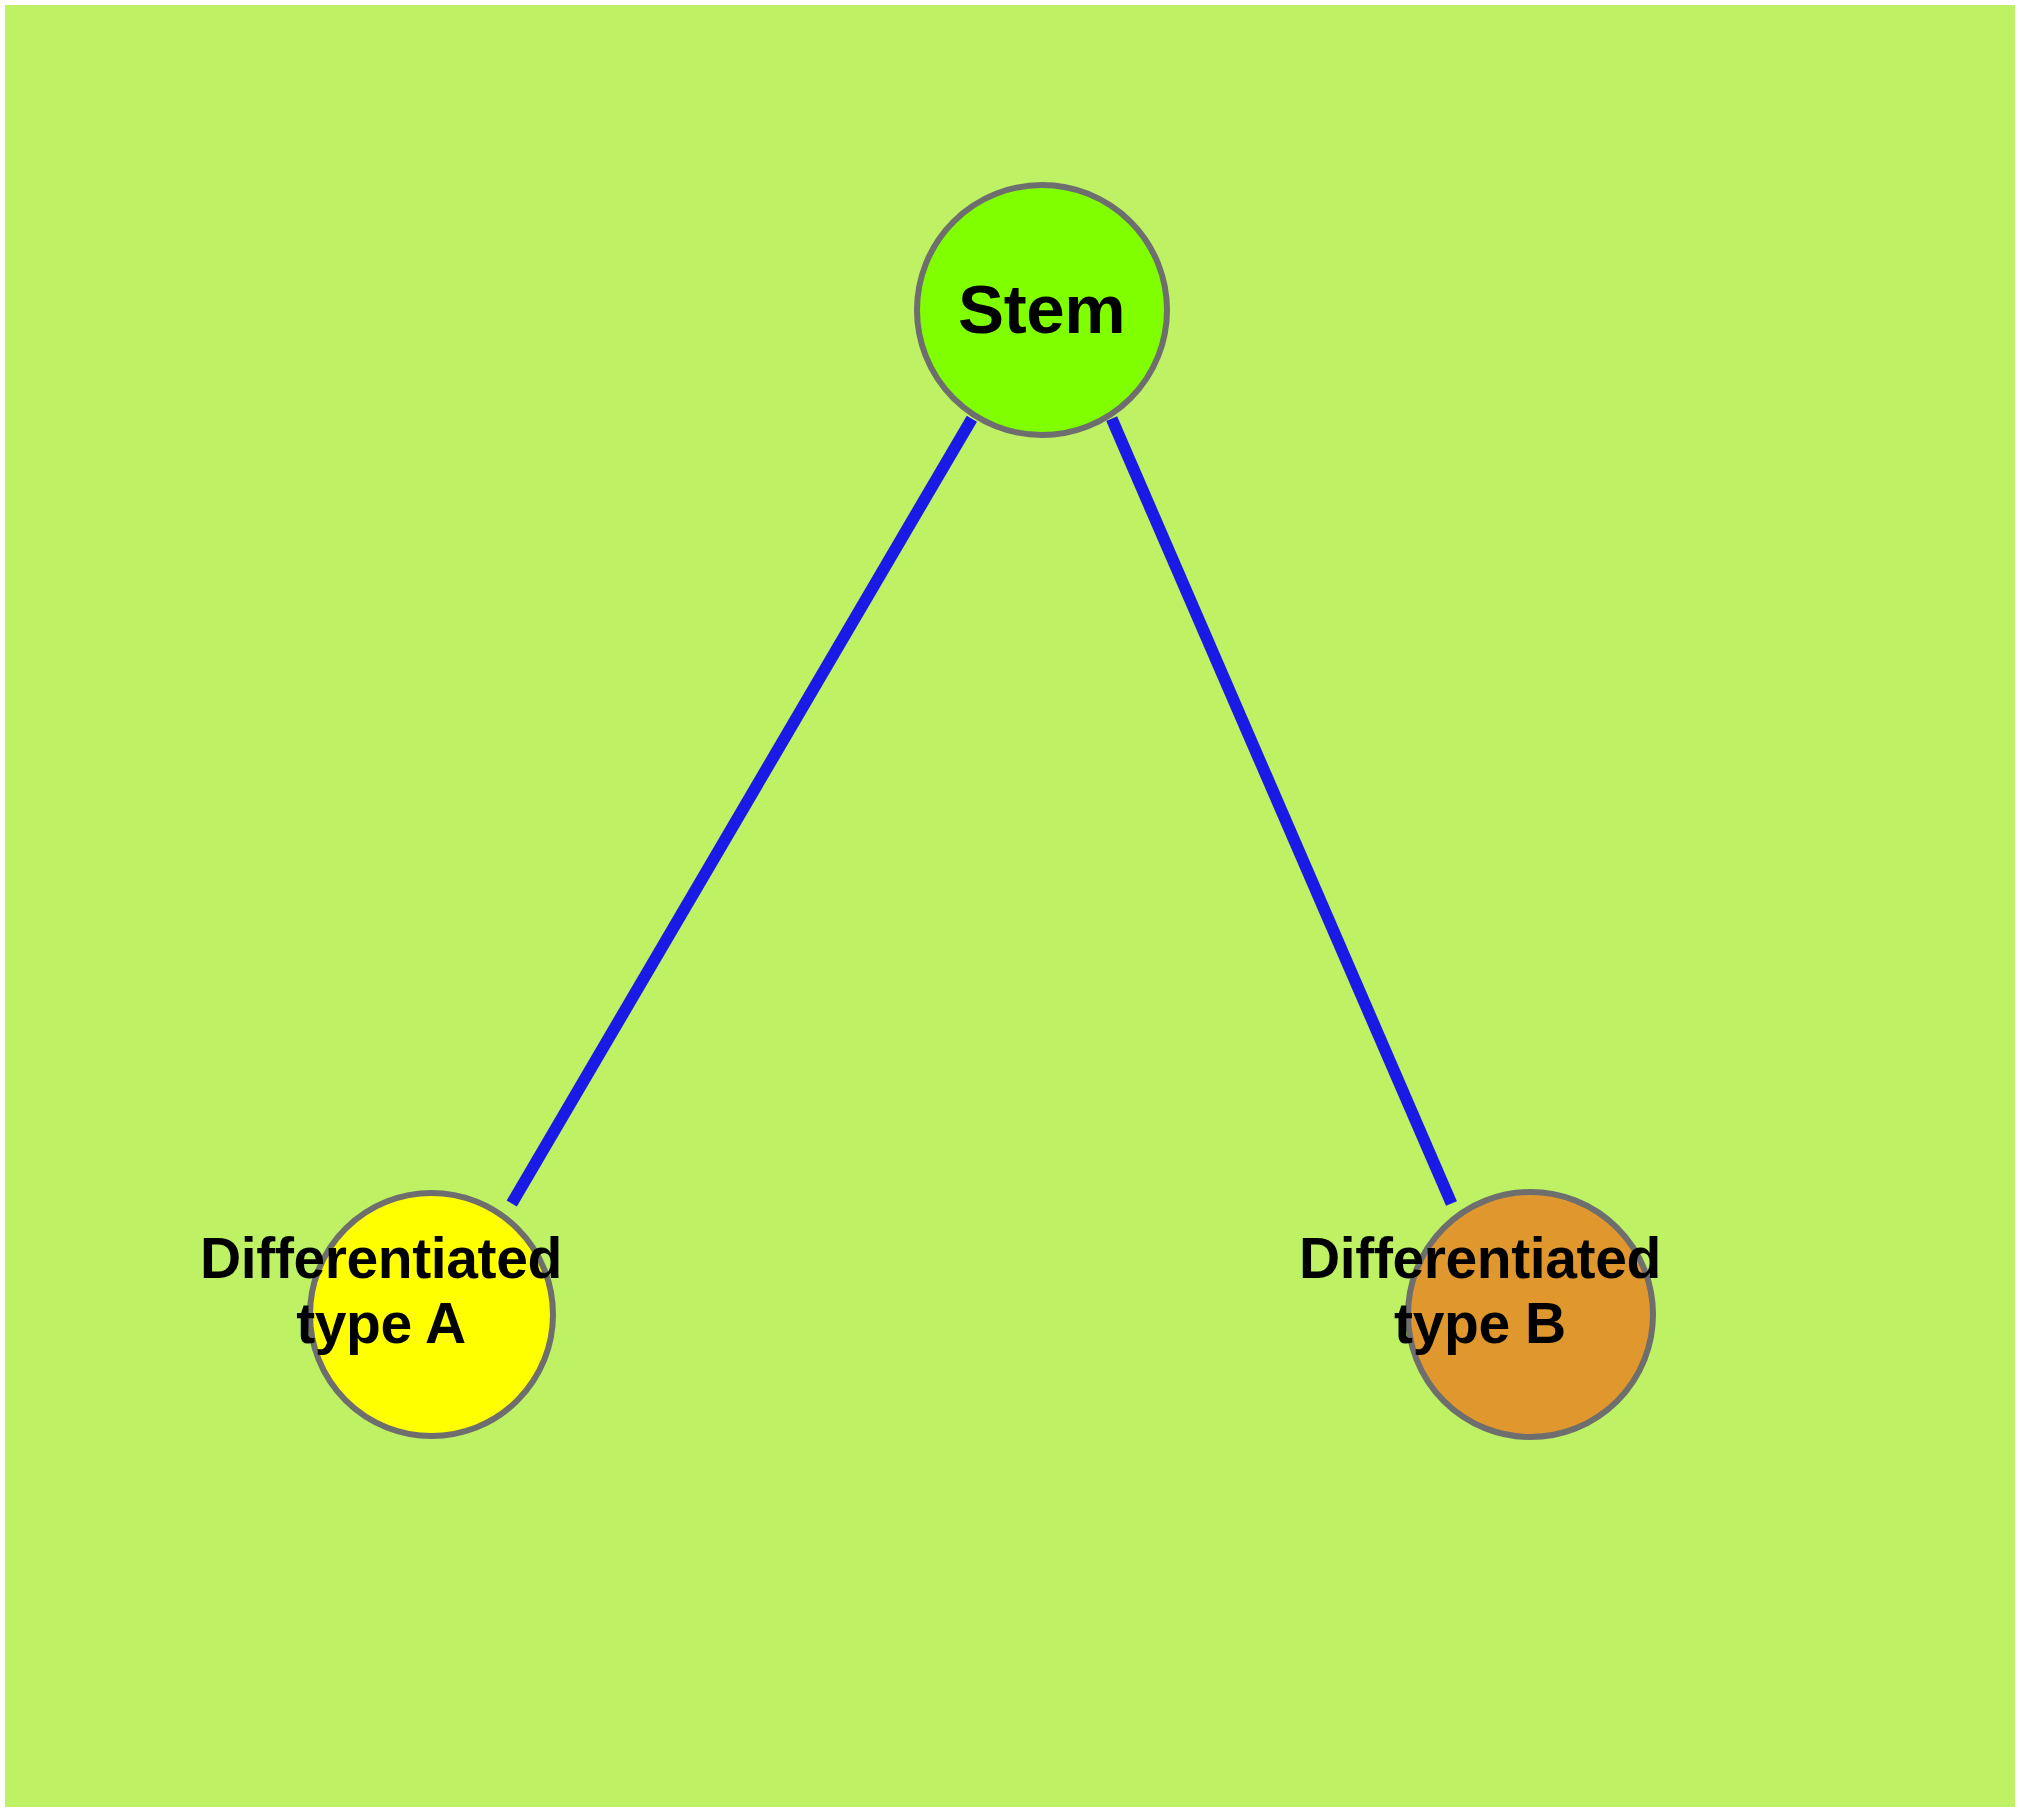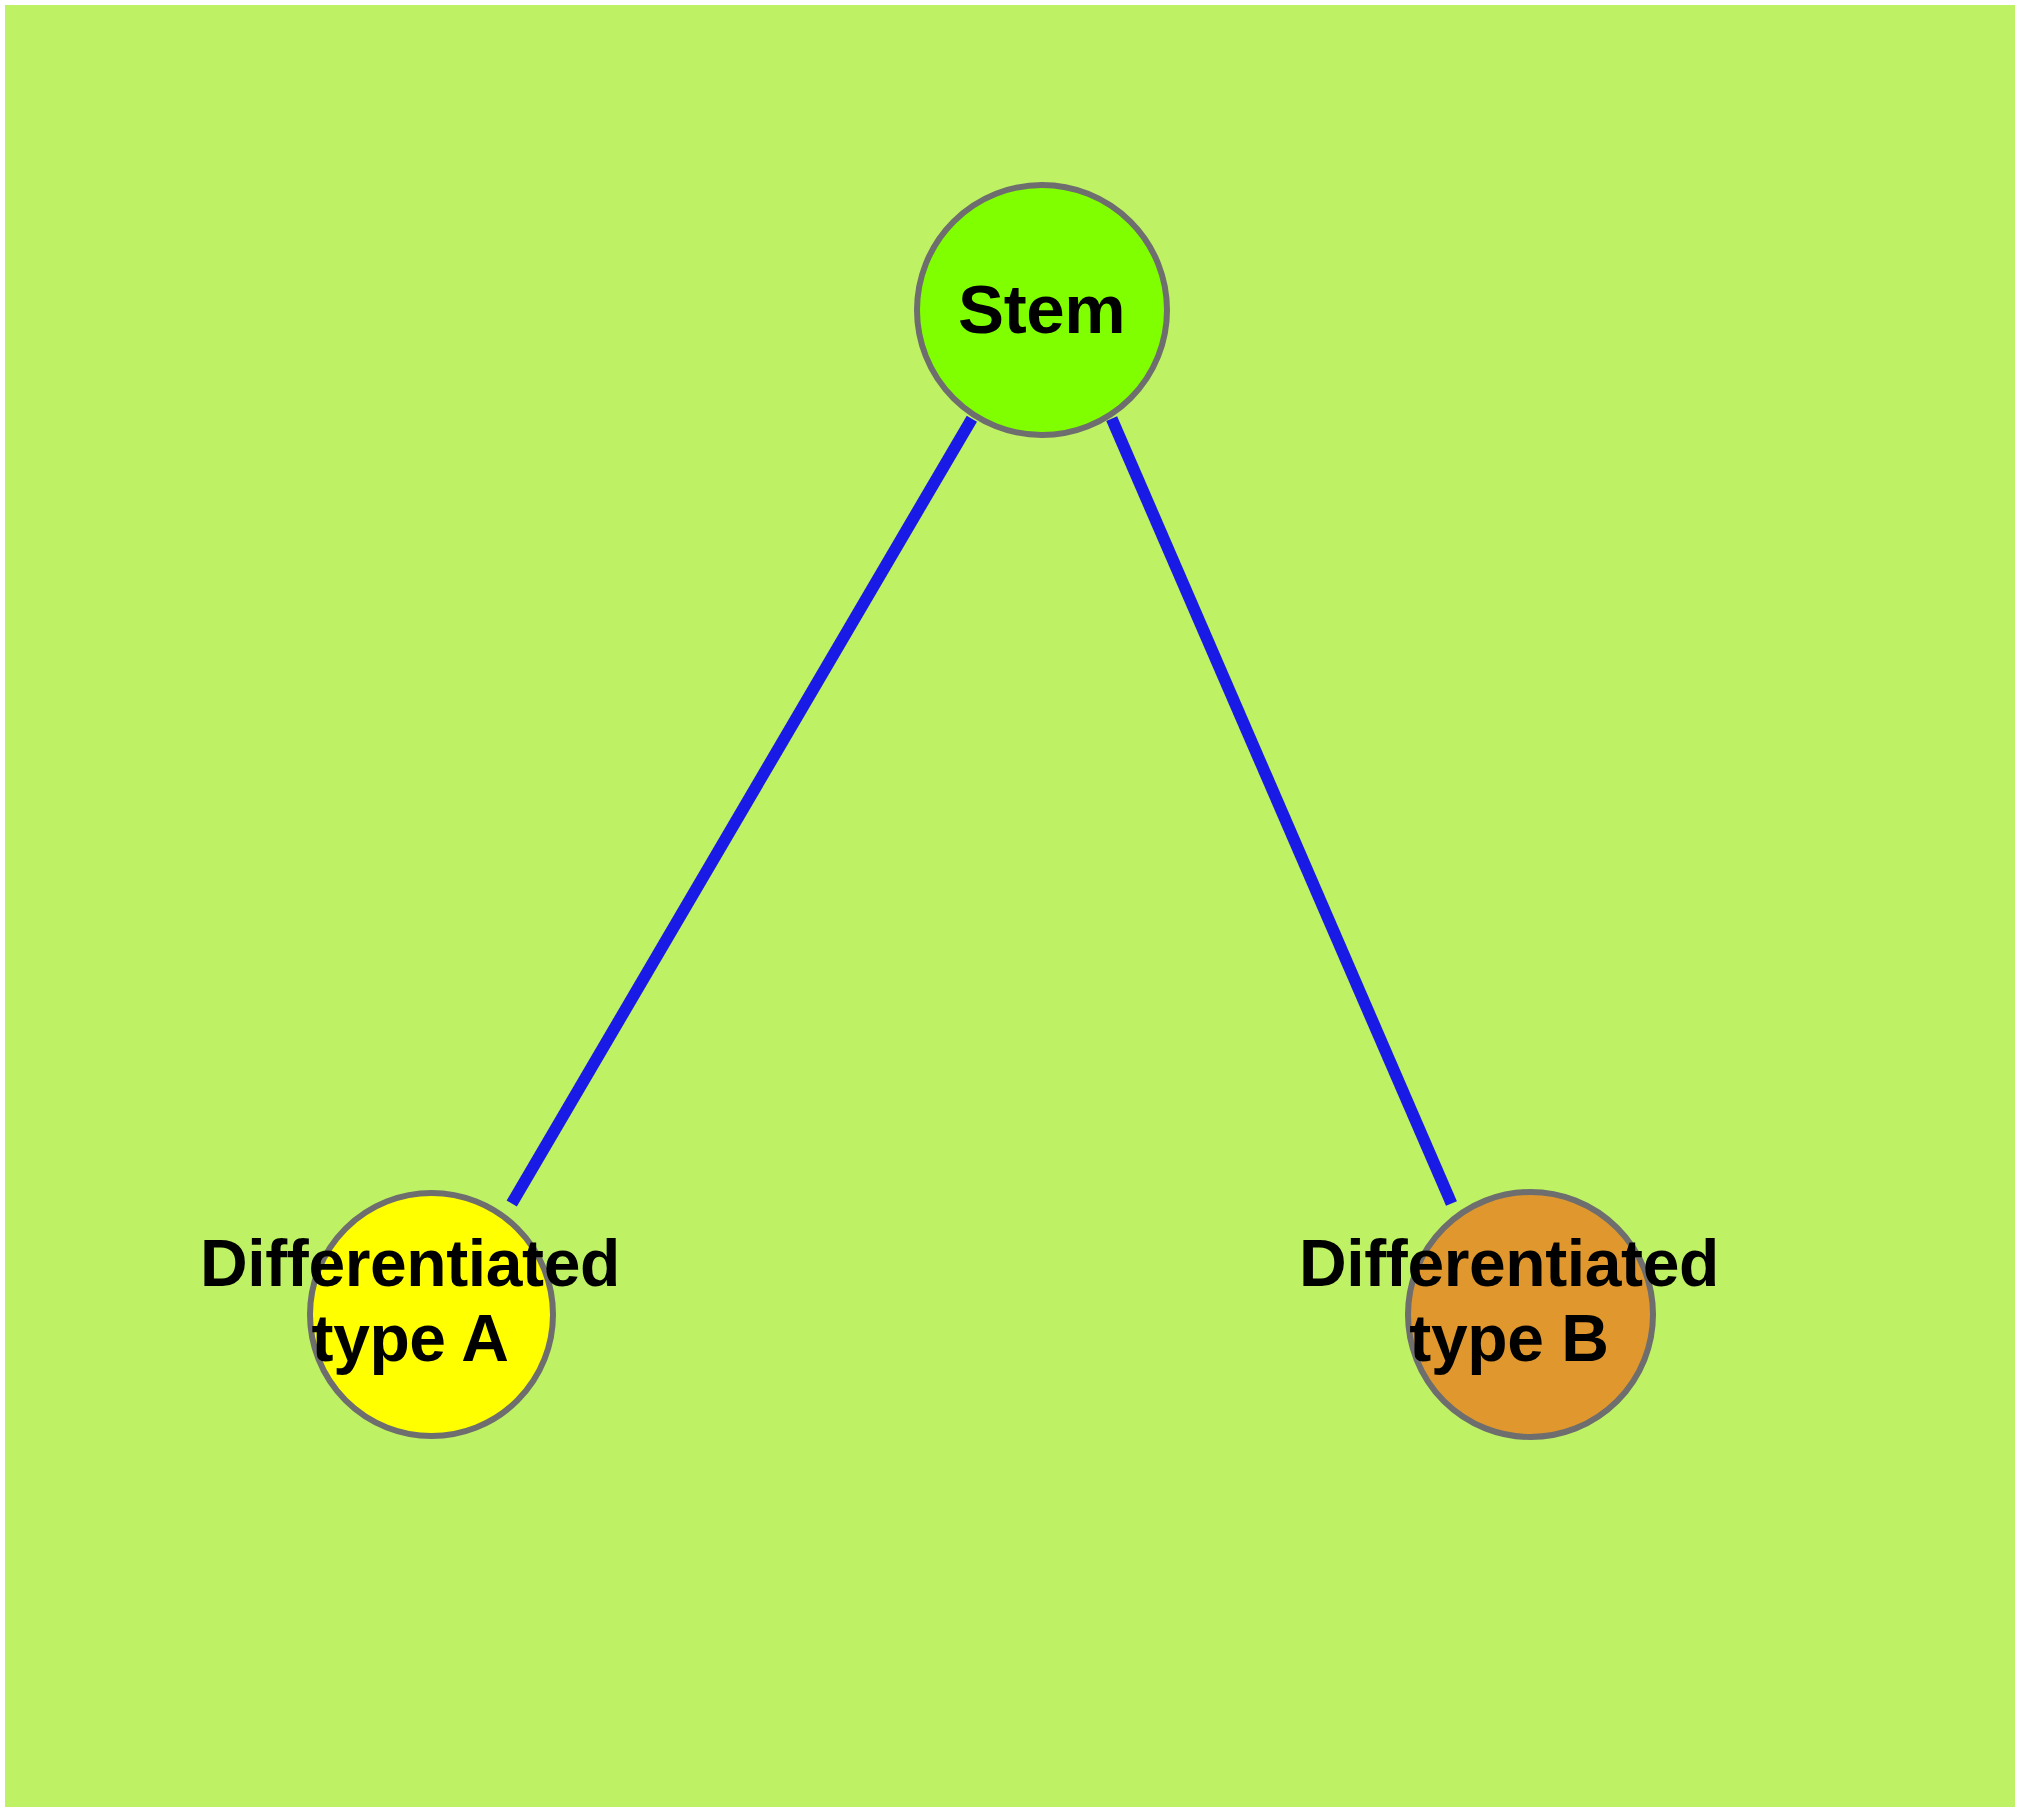--- a/index.html
+++ b/index.html
@@ -74,21 +74,21 @@
     white-space: pre;
     letter-spacing: -0.4px;
     -webkit-font-smoothing: antialiased;
   }
 
   .label-stem {
     font-size: 69px;
   }
 
   .label-leaf {
-    font-size: 66px;
+    font-size: 57px;
   }
 </style>
 </head>
 <body>
 
 <div id="graph-canvas">
   <div id="graph-plot">
 
     <svg id="edge-layer" viewBox="0 0 2372 2126" preserveAspectRatio="none" xmlns="http://www.w3.org/2000/svg">
         <line x1="1141" y1="488" x2="598" y2="1414" stroke="#1a1ae6" stroke-width="14" stroke-linecap="butt"></line>

